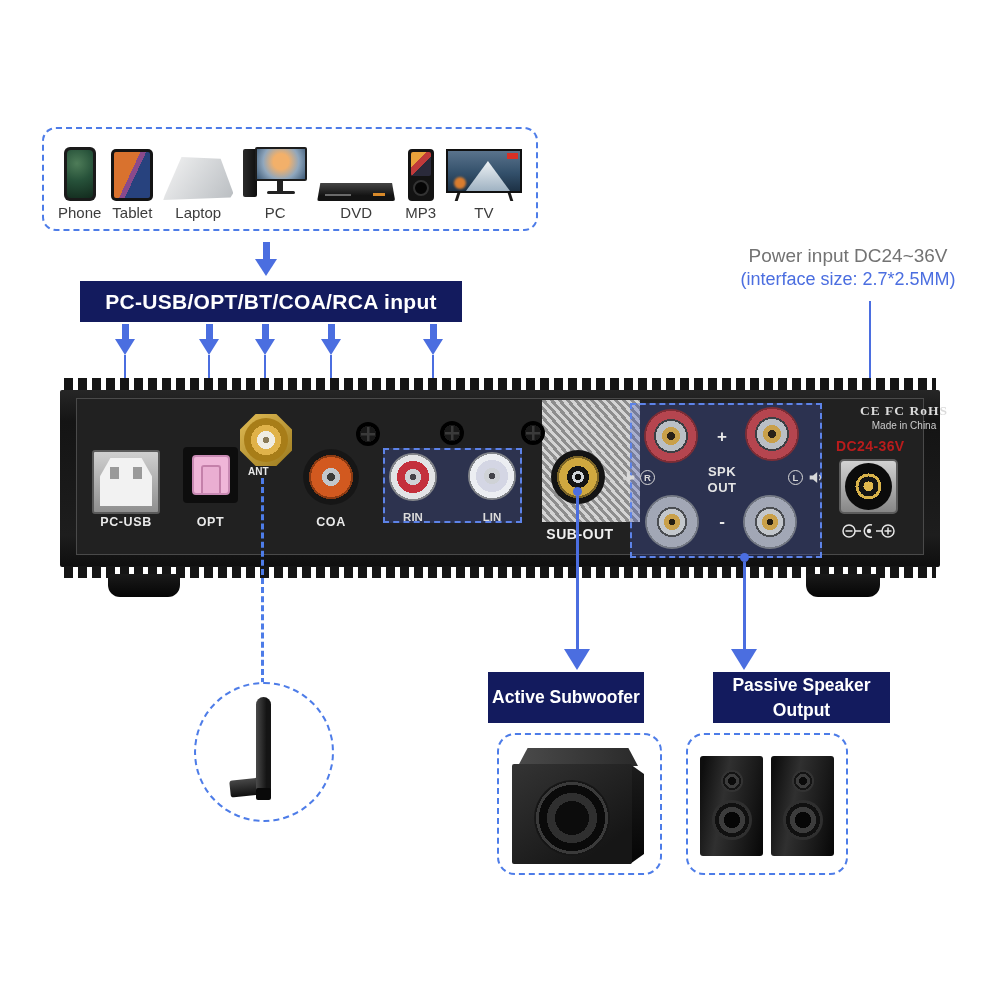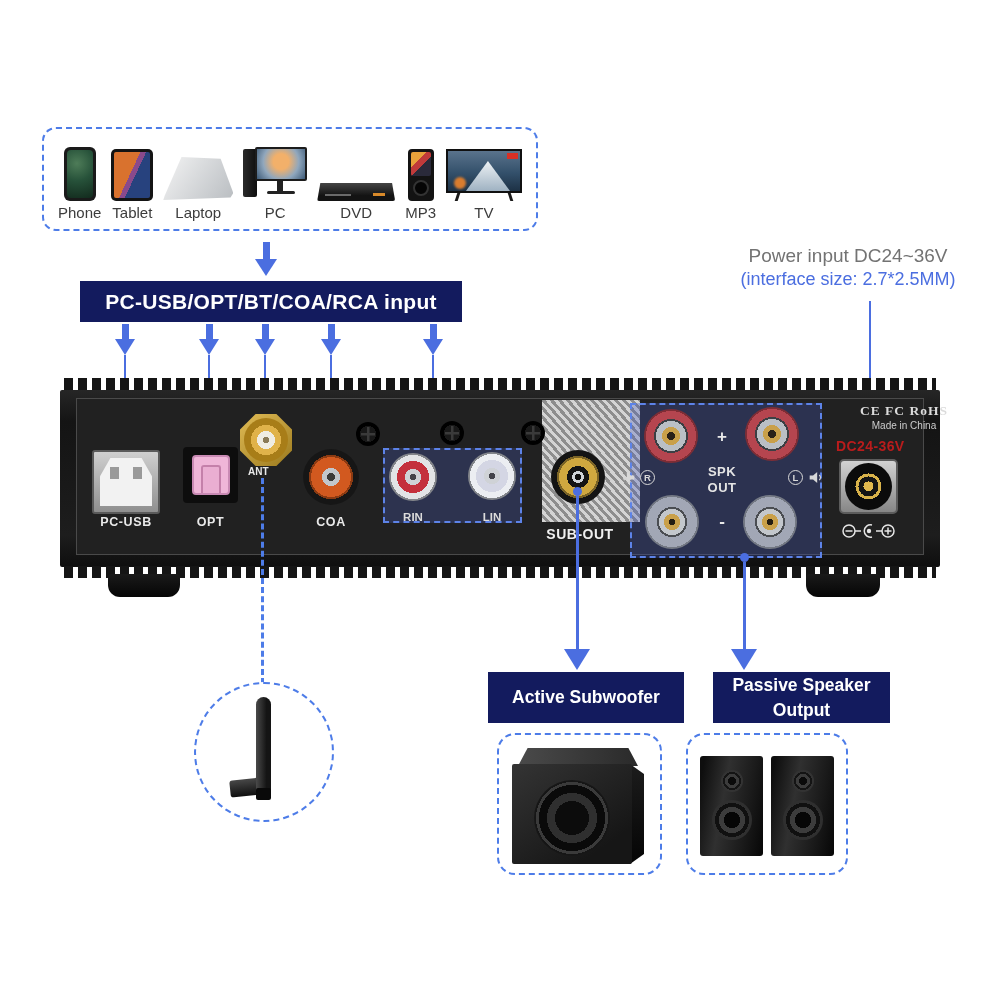--- a/index.html
+++ b/index.html
@@ -370,21 +370,21 @@
     <div class="dot"></div>
       <div class="thin"></div>
       <div class="head"></div>
   </div>
   <div class="abs flow" style="left:729px; top:553px; height:117px;">
     <div class="dot"></div>
       <div class="thin"></div>
       <div class="head"></div>
   </div>
 
-  <div class="abs out-banner" style="left:488px; top:672px; width:196px; height:51px;">
+  <div class="abs out-banner" style="left:488px; top:672px; width:156px; height:51px;">
     <span>Active Subwoofer</span>
   </div>
   <div class="abs out-banner" style="left:681px; top:672px; width:177px; height:51px;margin-left:32px;">
     <span>Passive Speaker</span>
     <span>Output</span>
   </div>
 
   <div class="abs out-box" style="left:497px; top:733px; width:165px; height:142px;"></div>
   <div class="abs out-box" style="left:686px; top:733px; width:162px; height:142px;"></div>
 

